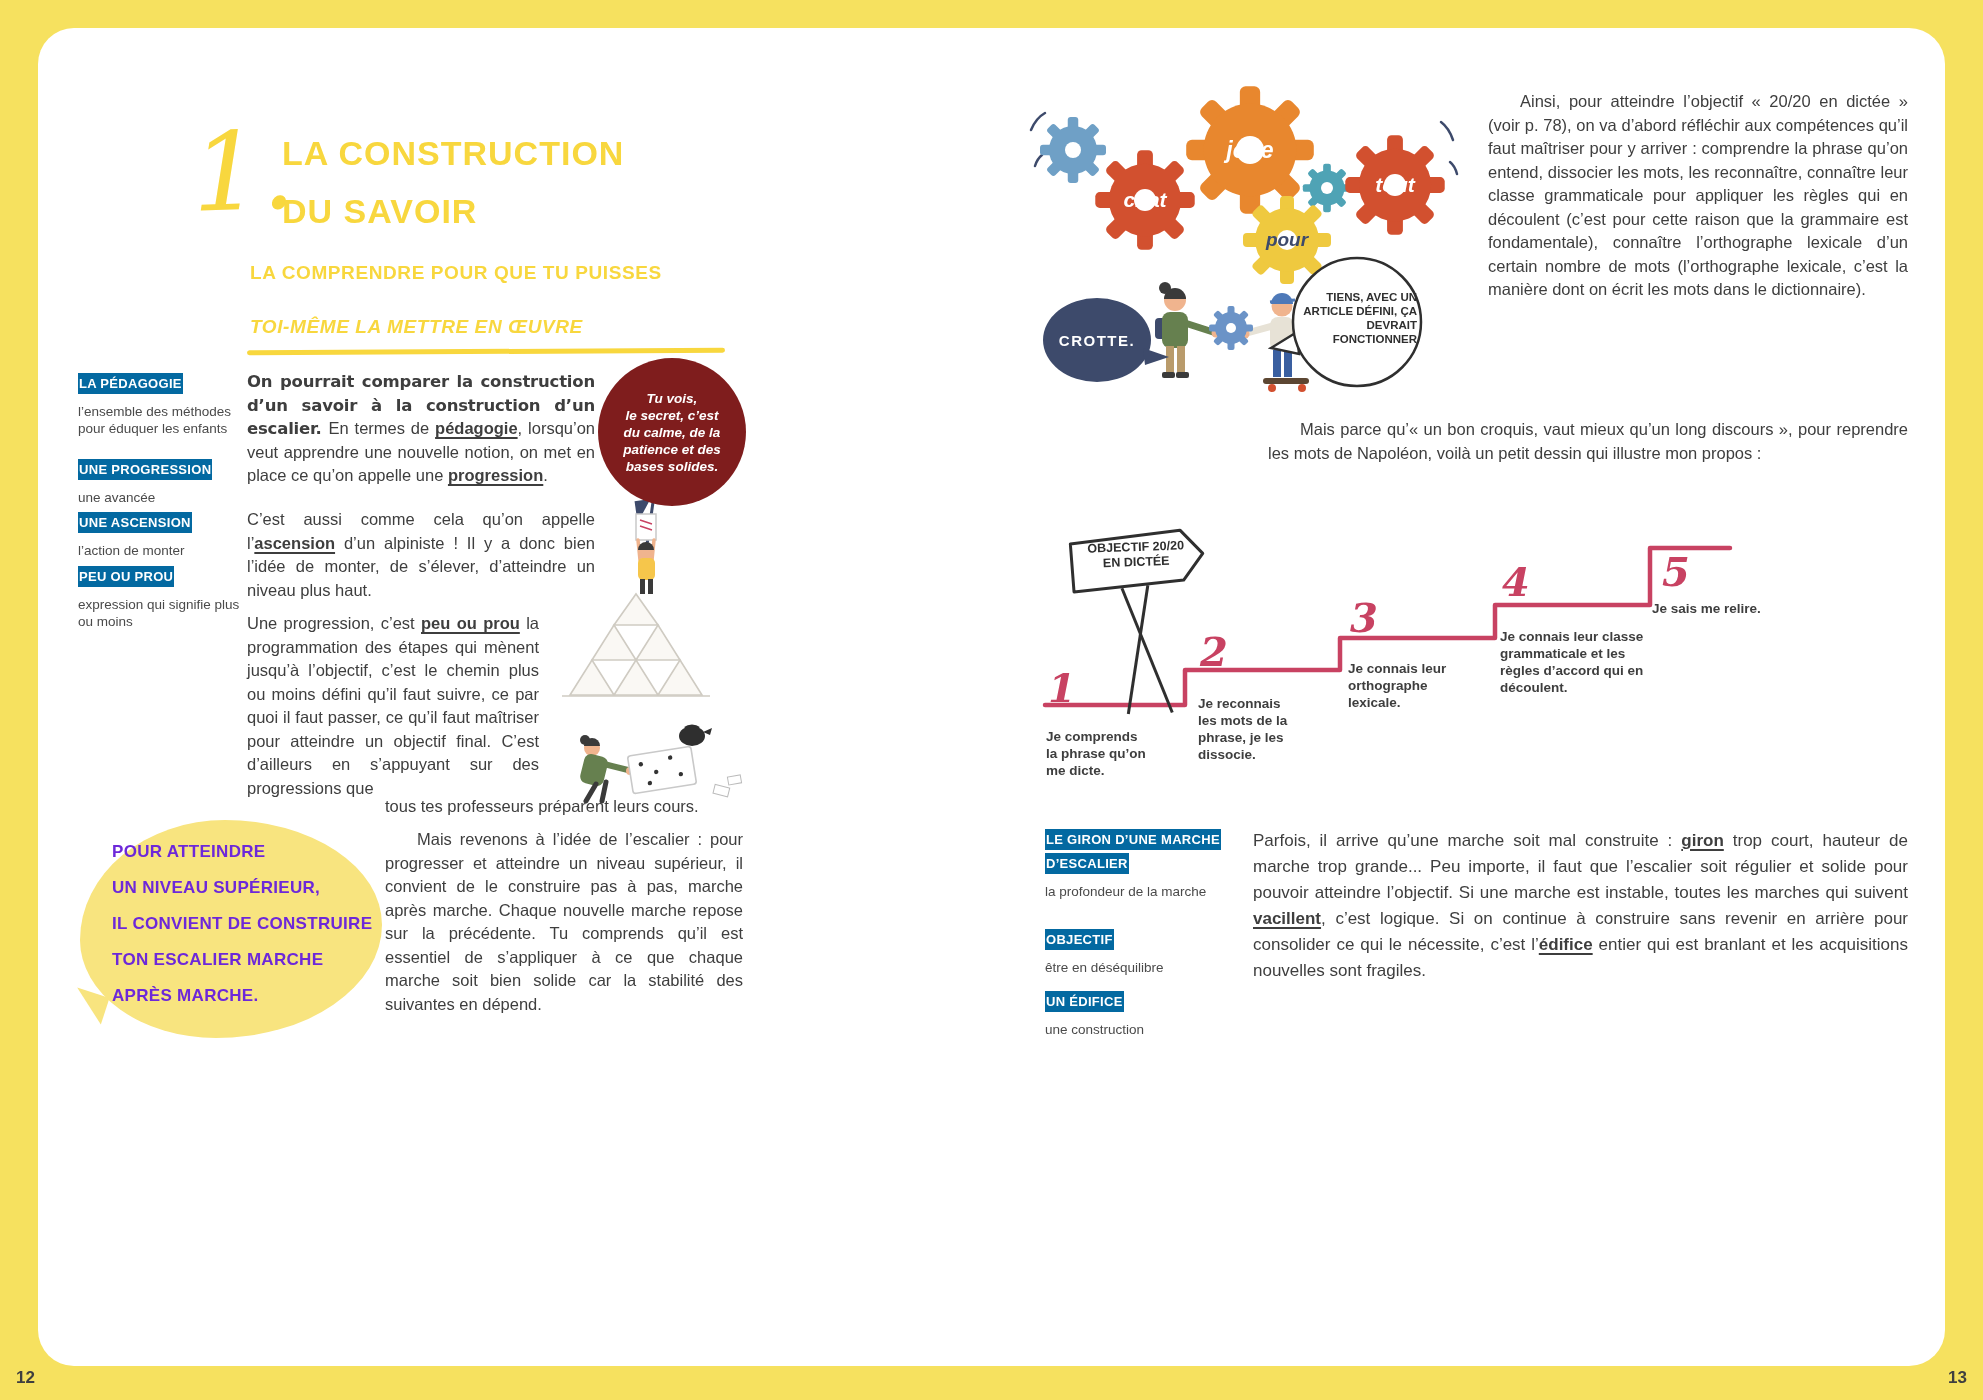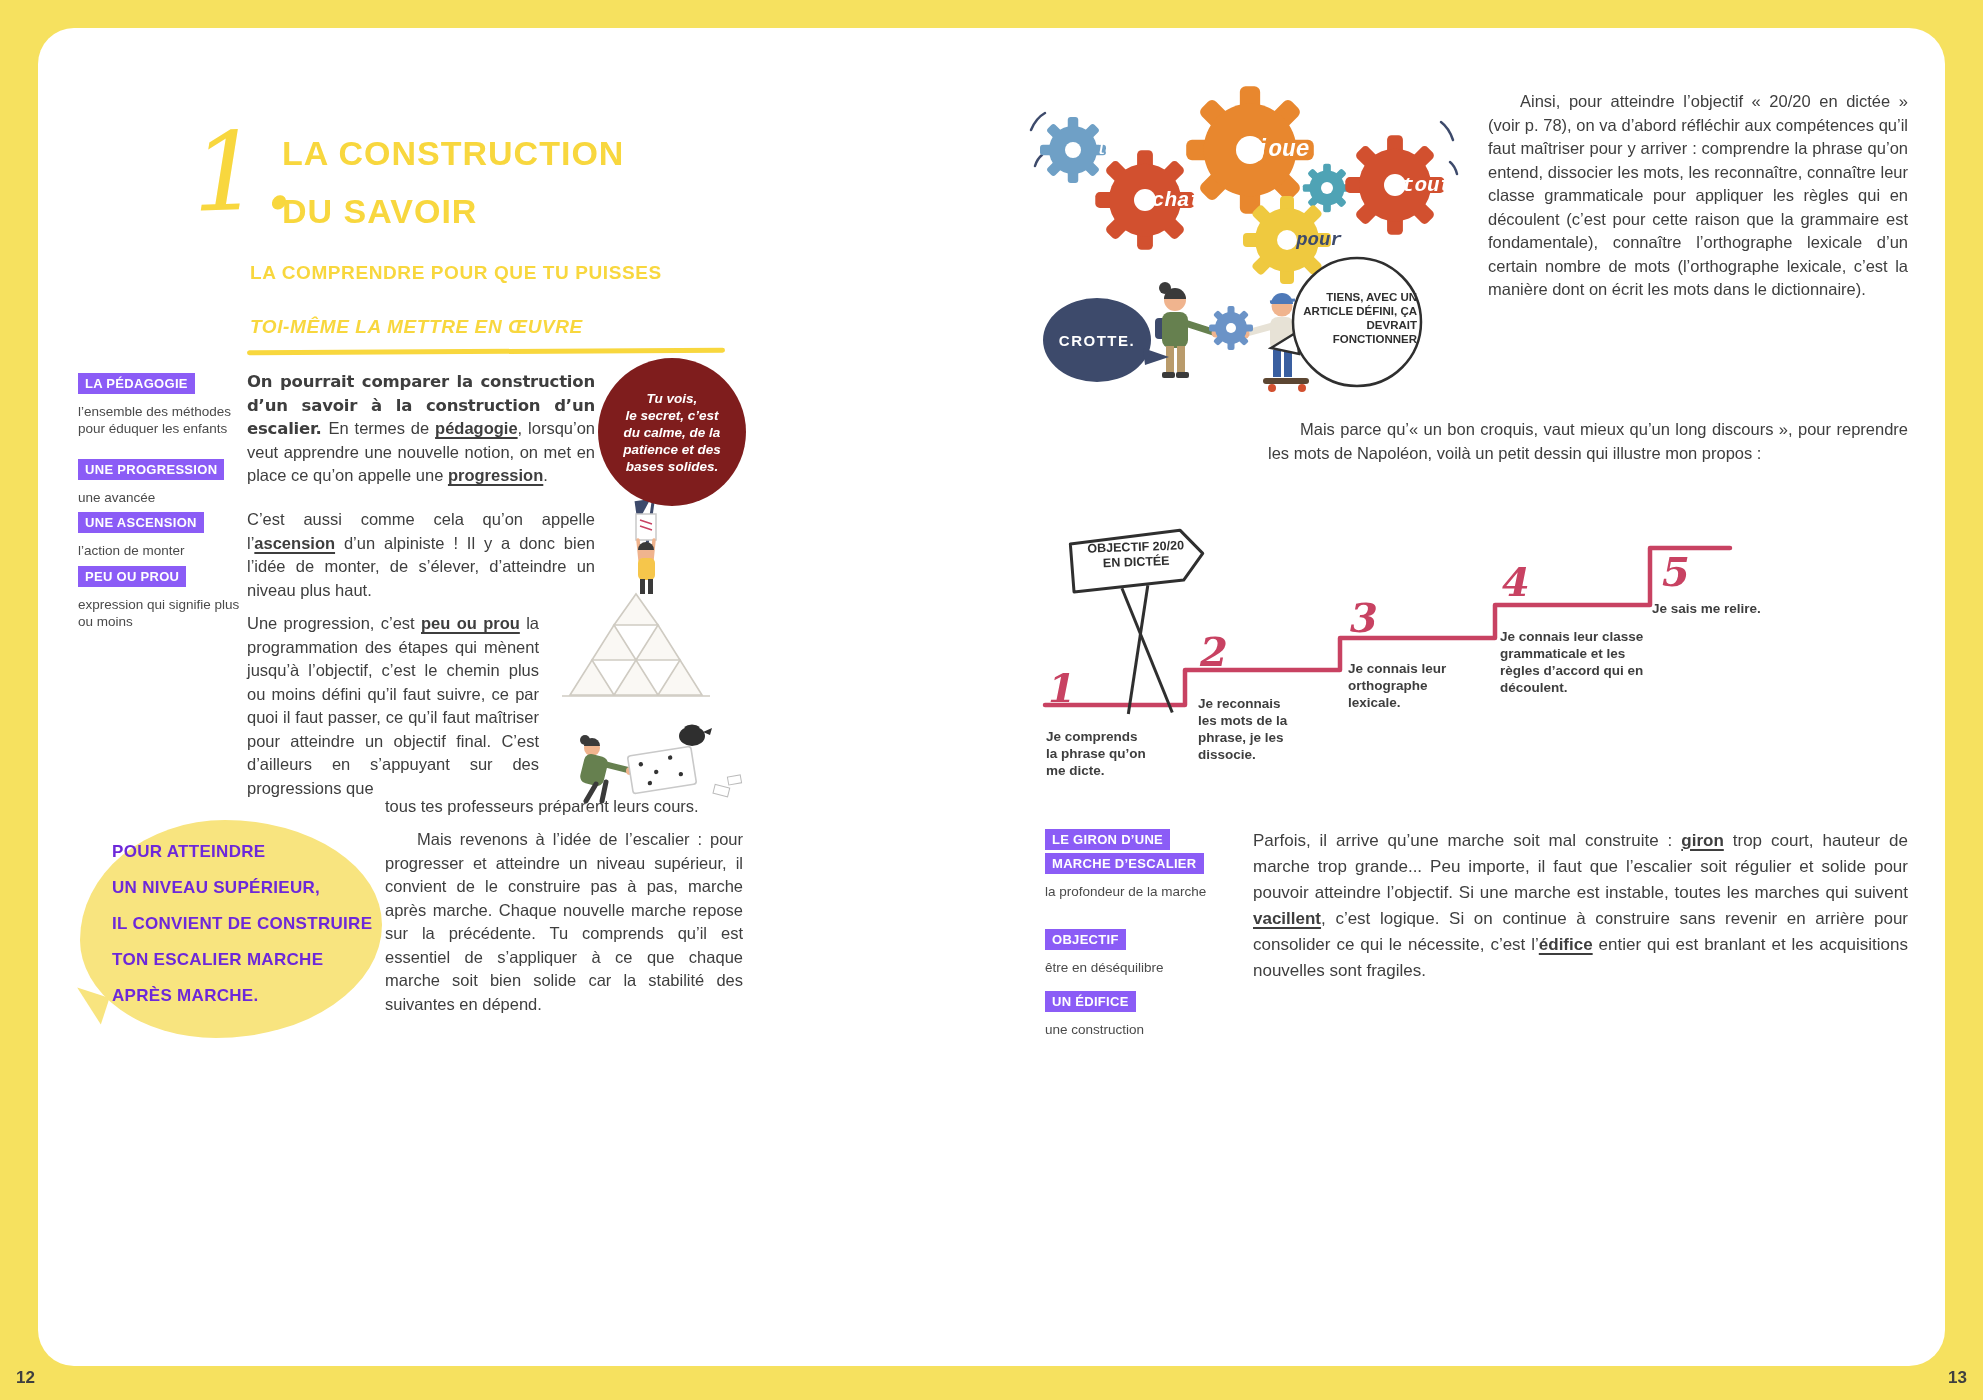--- a/index.html
+++ b/index.html
@@ -19,42 +19,42 @@
   .hand{font-weight:700;font-family:"DejaVu Sans",sans-serif;letter-spacing:-0.2px;}
   .chapter-num{
     position:absolute;left:192px;top:118px;font-size:108px;line-height:1;
     color:#F8D73E;font-family:"DejaVu Serif",serif;font-style:italic;transform:rotate(-2deg);
   }
   .title-line{position:absolute;left:282px;font-size:34px;font-weight:800;letter-spacing:1px;color:#F8D73E;white-space:nowrap;}
   .subtitle-line{position:absolute;left:250px;font-size:19px;font-weight:700;letter-spacing:0.6px;color:#F8D73E;white-space:nowrap;}
   .divider{position:absolute;left:247px;top:349px;width:478px;height:5px;background:#F8D73E;border-radius:3px;transform:rotate(-0.3deg);}
   .gloss{position:absolute;font-size:13.5px;line-height:17px;color:#4A4A4A;}
   .chip{
-    display:inline;background:#8b5cf6;color:#FFFFFF;font-weight:700;font-size:13px;
-    letter-spacing:0.3px;padding:3px 7px;line-height:24px;
+    display:inline;background:#0369a1;color:#FFFFFF;font-weight:700;font-size:13px;
+    letter-spacing:0.3px;padding:3px 1px;line-height:24px;
     -webkit-box-decoration-break:clone;box-decoration-break:clone;
   }
   .gloss-def{margin-top:7px;}
   .thought-bubble{
     position:absolute;left:598px;top:358px;width:148px;height:148px;border-radius:50%;
     background:#7f1d1d;color:#FFFFFF;display:flex;flex-direction:column;align-items:center;justify-content:center;
     font-size:13.5px;line-height:17px;font-style:italic;font-weight:600;text-align:center;
   }
   .thought-tail{position:absolute;left:636px;top:500px;width:0;height:0;
     border-top:22px solid #3D4A6B;border-right:16px solid transparent;transform:rotate(-8deg);}
   .thought-stick{position:absolute;left:648px;top:502px;width:3px;height:50px;background:#3D4A6B;transform:rotate(8deg);}
   .blob{
     position:absolute;left:80px;top:820px;width:302px;height:218px;background:#F8E47F;
     border-radius:48% 52% 55% 45% / 55% 48% 52% 45%;
   }
   .blob-tail{position:absolute;left:72px;top:992px;width:0;height:0;
     border-top:28px solid #F8E47F;border-left:34px solid transparent;transform:rotate(18deg);}
   .blob-text{position:absolute;left:112px;top:834px;font-size:17px;font-weight:700;letter-spacing:0.3px;color:#6d28d9;}
   .blob-text div{line-height:36px;white-space:nowrap;}
-  .gear-word{position:absolute;transform:translate(-50%,-50%);font-family:Liberation Mono, monospace;font-style:italic;font-weight:700;color:#FFFFFF;white-space:nowrap;margin-left:32px;}
+  .gear-word{position:absolute;transform:translate(-50%,-50%);font-family:Liberation Sans, sans-serif;font-style:italic;font-weight:700;color:#FFFFFF;white-space:nowrap;}
   .crotte-text{position:absolute;left:1047px;top:332px;width:100px;text-align:center;color:#FFFFFF;font-weight:700;font-size:15px;letter-spacing:1.5px;}
   .tiens-text{position:absolute;left:1297px;top:290px;width:120px;text-align:right;color:#2F2F2F;font-weight:700;font-size:11.5px;line-height:14px;}
   .sign-text{position:absolute;left:1072px;top:540px;width:128px;text-align:center;font-size:12.5px;line-height:15px;font-weight:700;color:#2F2F2F;transform:rotate(-2deg);}
   .step-num{position:absolute;font-family:"DejaVu Serif",serif;font-style:italic;font-weight:700;font-size:40px;line-height:1;color:#C84262;}
   .step-label{position:absolute;font-size:13.5px;line-height:17px;font-weight:700;color:#3E3E3E;}
   .page-num{position:absolute;bottom:12px;font-size:17px;font-weight:700;color:#3F3F3F;}
 </style>
 </head>
 <body>
 

